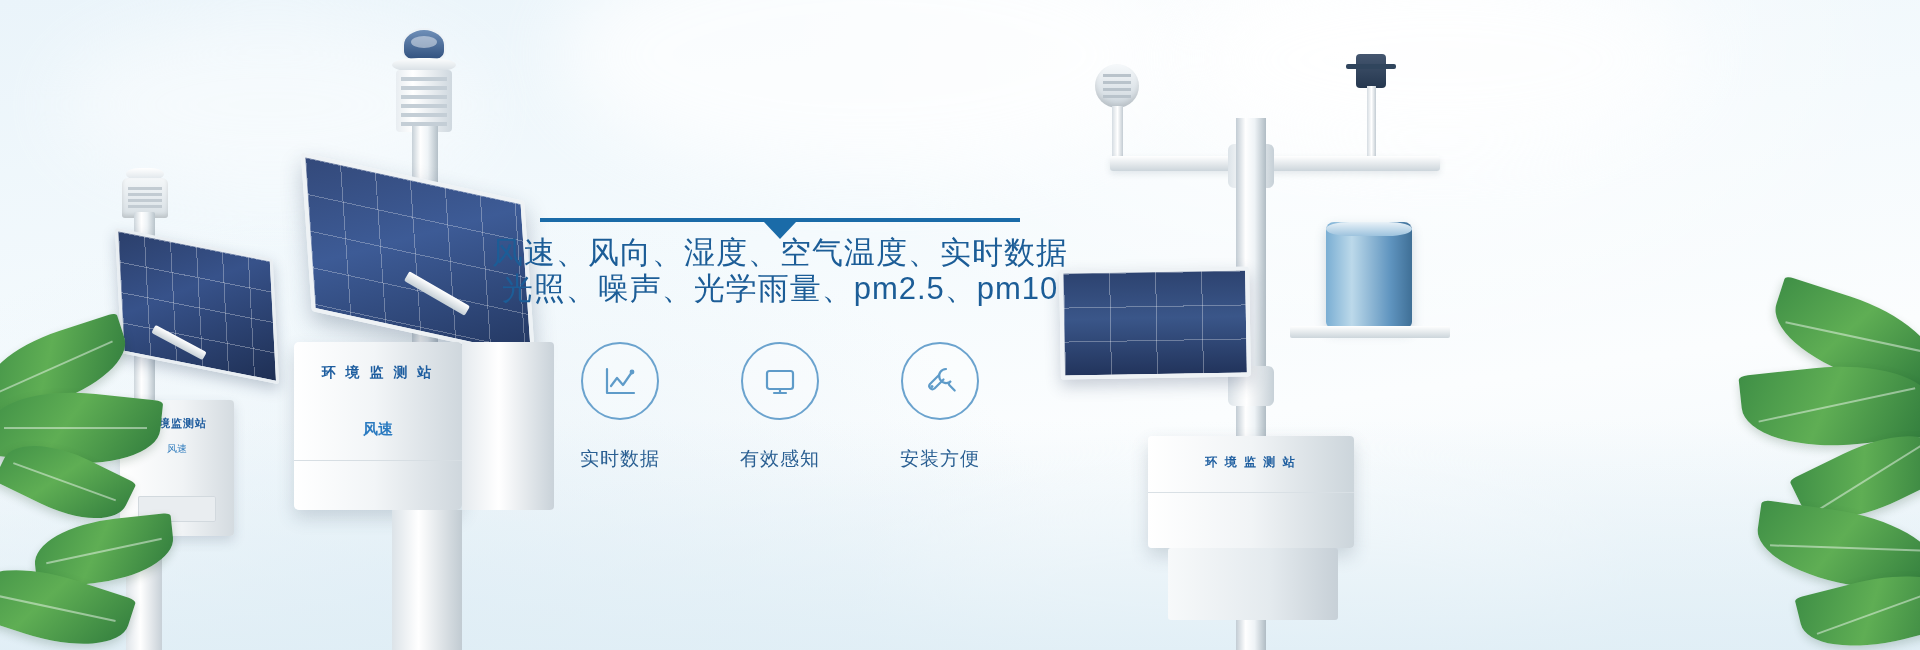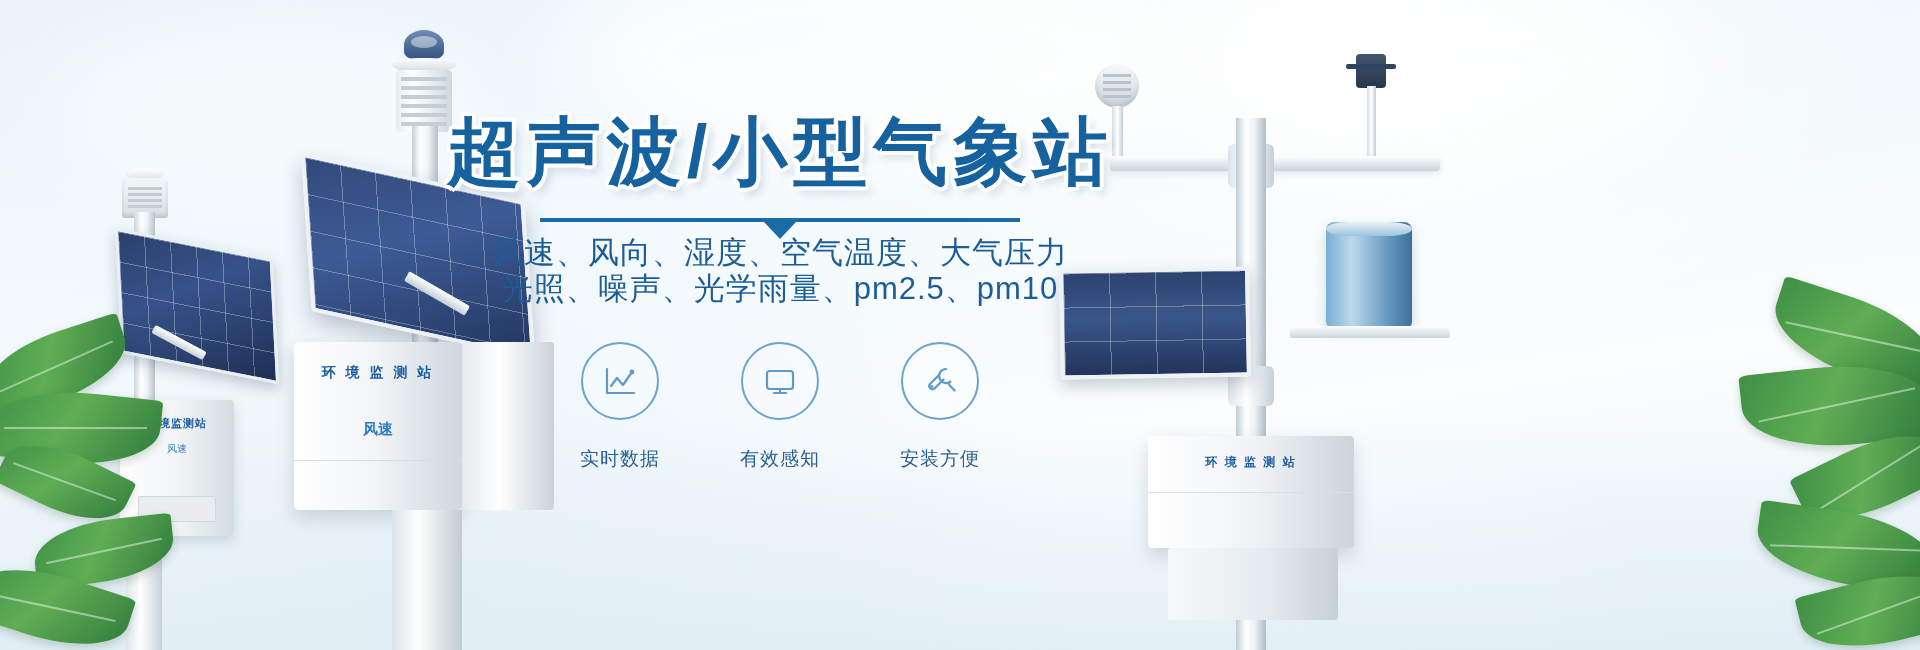--- a/index.html
+++ b/index.html
@@ -240,27 +240,26 @@
     <div class="panel"></div>
     <div class="cab">
       <div class="lbl">环 境 监 测 站</div>
       <div class="seam"></div>
     </div>
     <div class="cab2"></div>
   </div>
 
   <div class="content">
 
-    <div class="title">超声波/小型气象站</div>
 
     <div class="divider">
       <div class="tri"></div>
     </div>
 
-    <div class="sub sub1">风速、风向、湿度、空气温度、大气压力</div>
+    <div class="sub sub1">风速、风向、湿度、空气温度、实时数据</div>
     <div class="sub sub2">光照、噪声、光学雨量、pm2.5、pm10</div>
 
     <div class="features">
 
       <div class="feat">
         <div class="circle">
           <svg width="40" height="40" viewBox="0 0 40 40">
             <polyline points="7,8 7,32 34,32" fill="none" stroke="#5e9bc9" stroke-width="2.2" stroke-linecap="round" stroke-linejoin="round"></polyline>
             <polyline points="11,25 17,17 23,24 32,11" fill="none" stroke="#5e9bc9" stroke-width="2.2" stroke-linecap="round" stroke-linejoin="round"></polyline>
             <circle cx="32" cy="11" r="2.4" fill="#5e9bc9"></circle>

